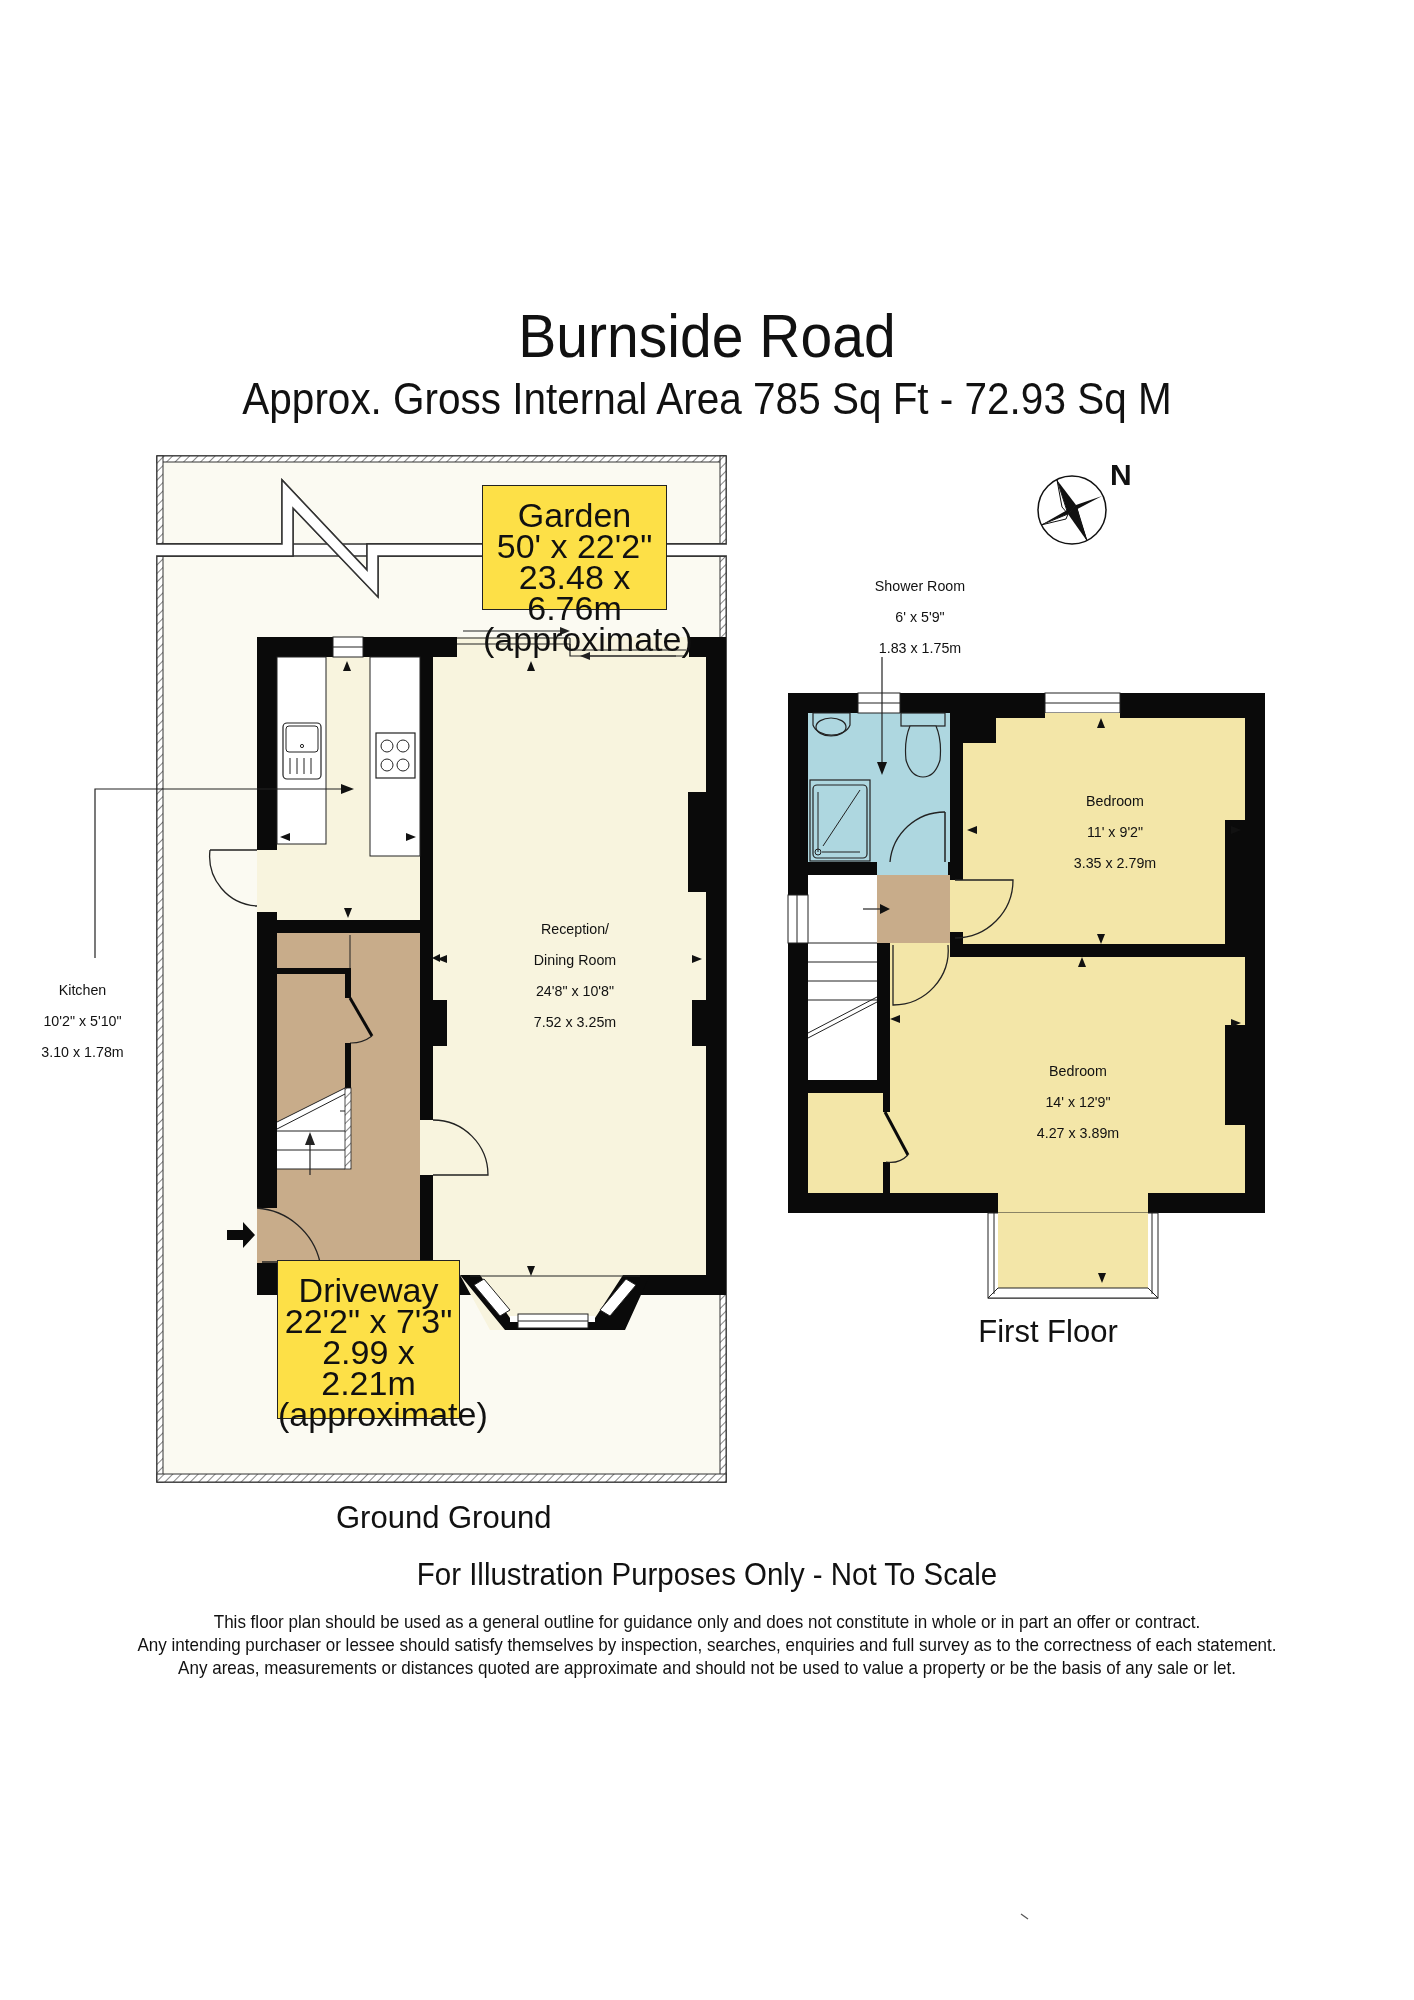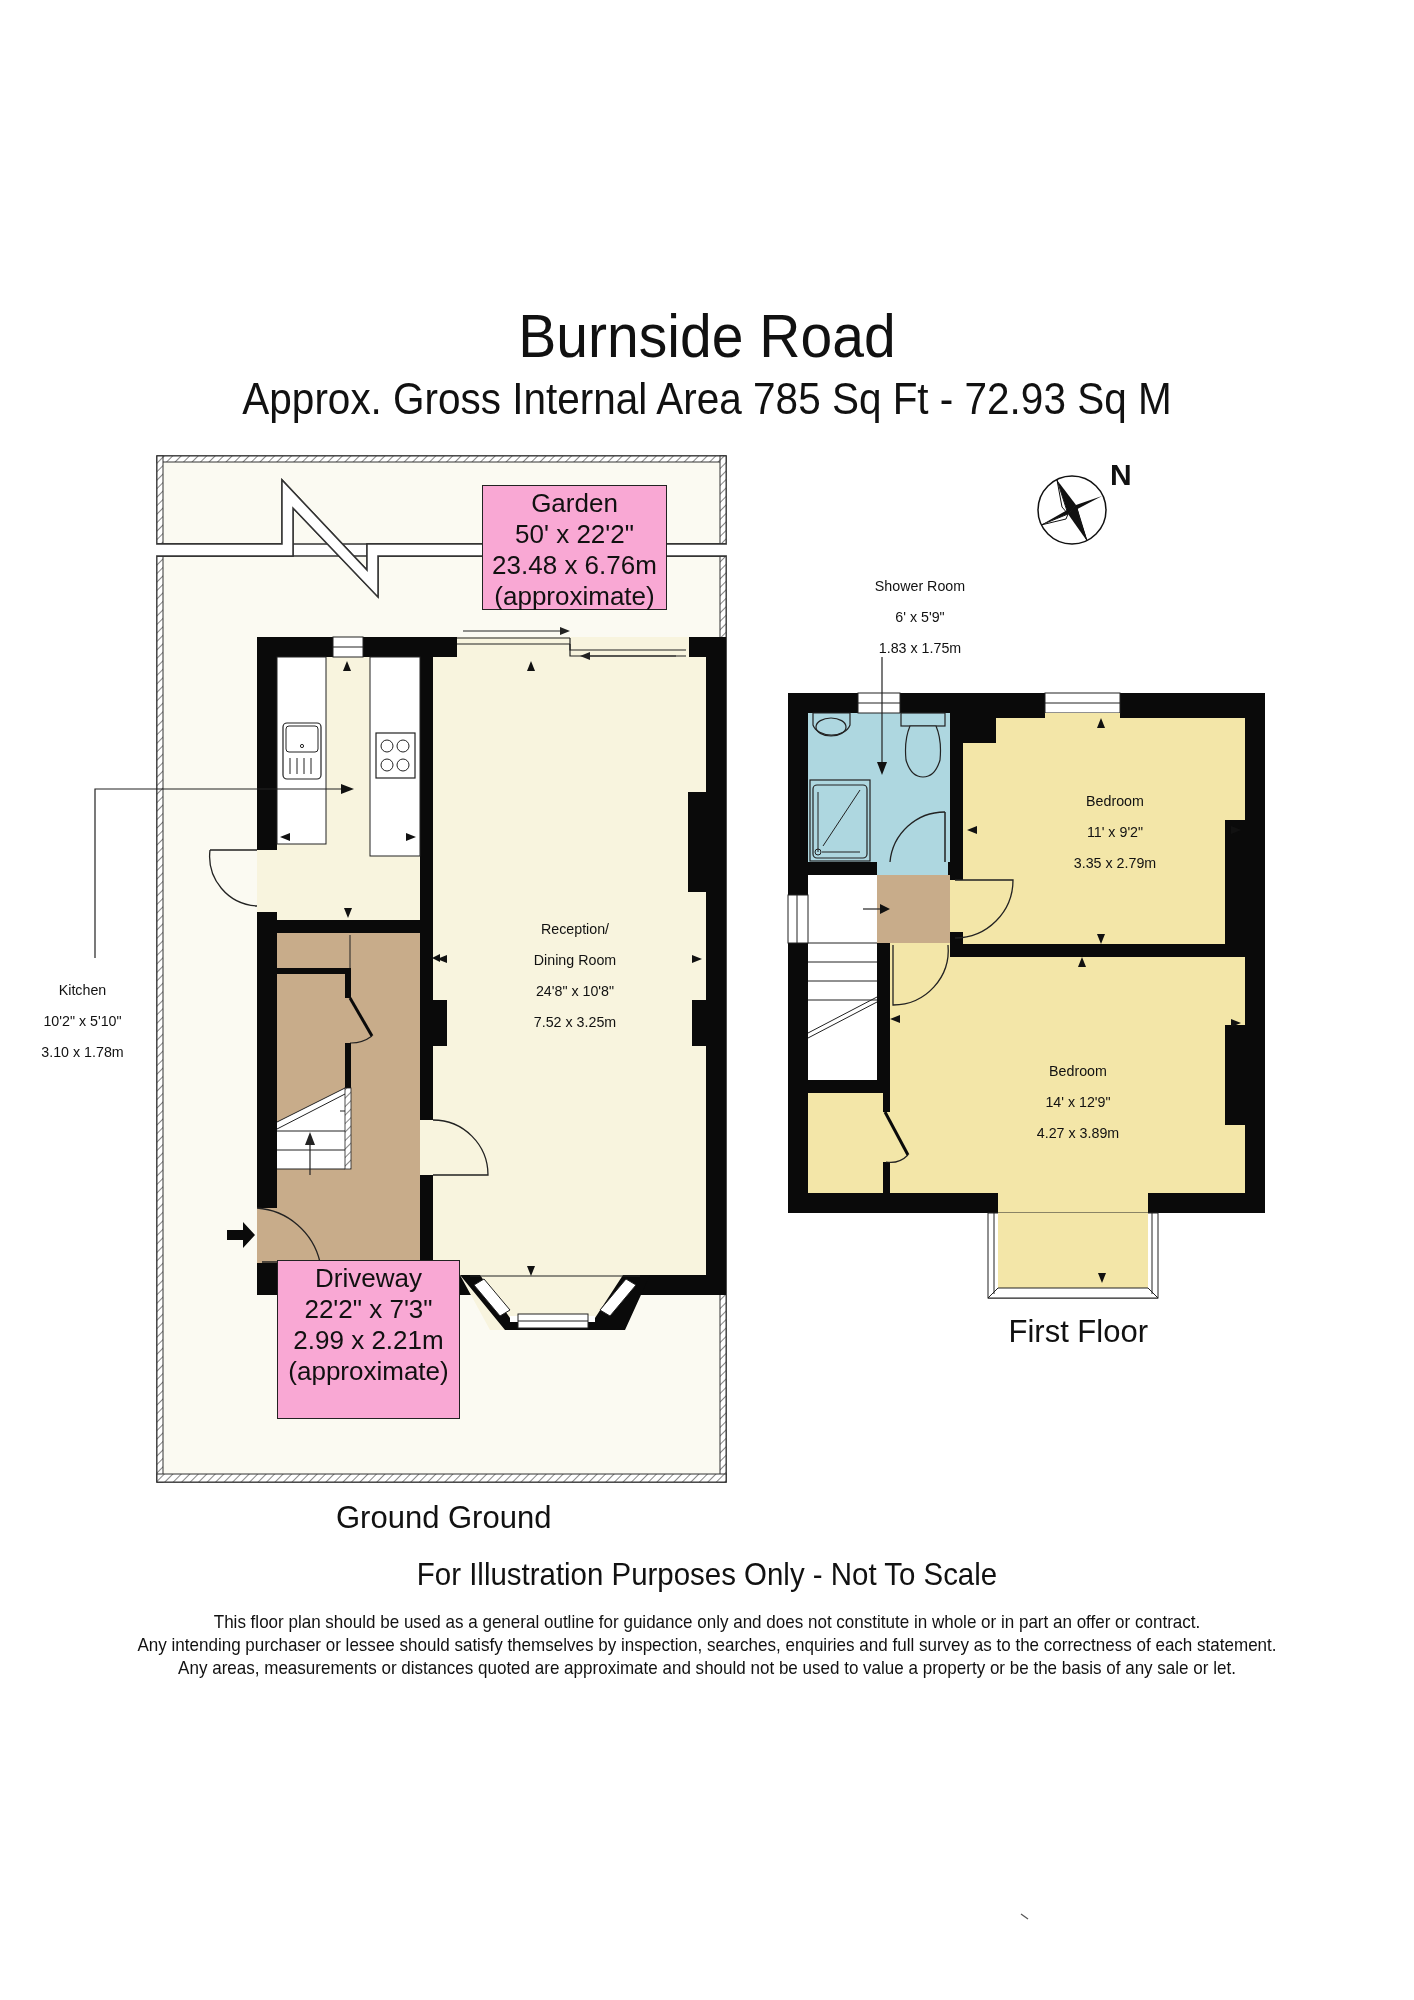--- a/index.html
+++ b/index.html
@@ -4,22 +4,22 @@
 <style>
   html, body { margin:0; padding:0; background:#ffffff; }
   body { width:1414px; height:2000px; position:relative; overflow:hidden;
          font-family:"Liberation Sans", sans-serif; color:#111; }
   .abs { position:absolute; }
   .title { left:0; width:1414px; top:300px; text-align:center; font-size:62px; line-height:72px; transform:scaleX(0.92); }
   .subtitle { left:0; width:1414px; top:372px; text-align:center; font-size:44px; line-height:54px; transform:scaleX(0.92); }
   .plan-svg { left:0; top:0; }
   .label { text-align:center; font-size:15px; line-height:31px; white-space:nowrap; }
   .label div { transform:scaleX(0.95); }
-  .boxlabel { background:#f9a8d4; border:1.5px solid #222; box-sizing:border-box; text-align:center; font-size:26px; line-height:31px; padding-top:2px; }
-  .floor-label { font-size:31px; text-align:right; white-space:nowrap; }
+  .boxlabel { background:#fde047; border:1.5px solid #222; box-sizing:border-box; text-align:center; font-size:34px; line-height:31px; padding-top:14px; }
+  .floor-label { font-size:31px; text-align:center; white-space:nowrap; }
   .footer-main { left:0; width:1414px; top:1556px; text-align:center; font-size:32px; transform:scaleX(0.92); }
   .disclaimer { left:0; width:1414px; top:1610px; text-align:center; font-size:18.5px; line-height:23px; transform:scaleX(0.92); }
   .north { font-weight:bold; font-size:30px; }
 </style>
 </head>
 <body>
 
 <div class="abs title">Burnside Road</div>
 <div class="abs subtitle">Approx. Gross Internal Area 785 Sq Ft  -  72.93 Sq M</div>
 

